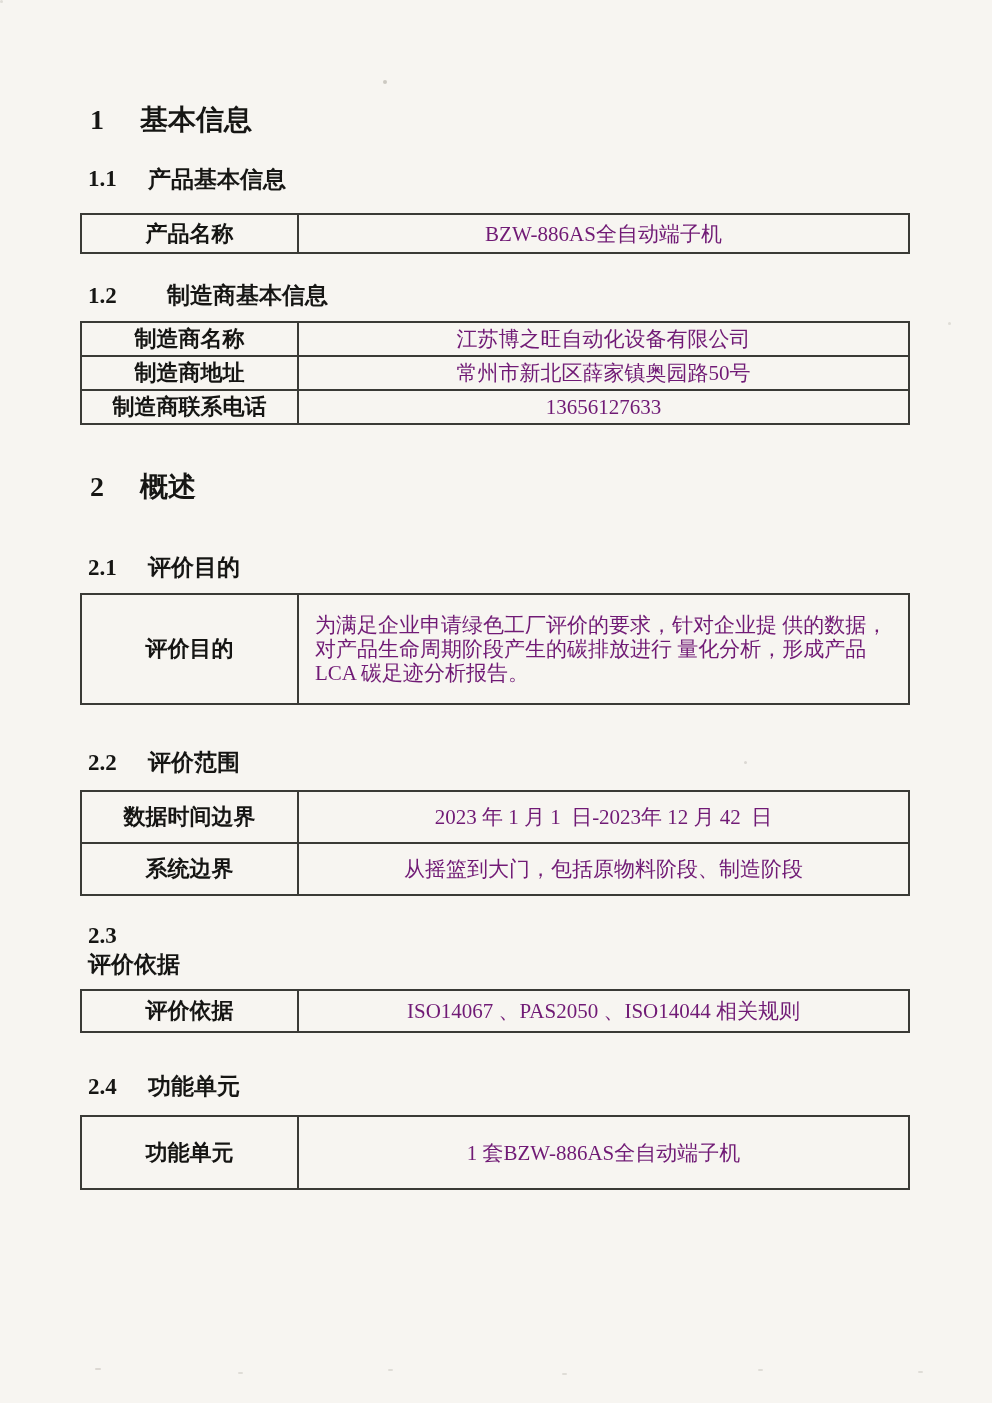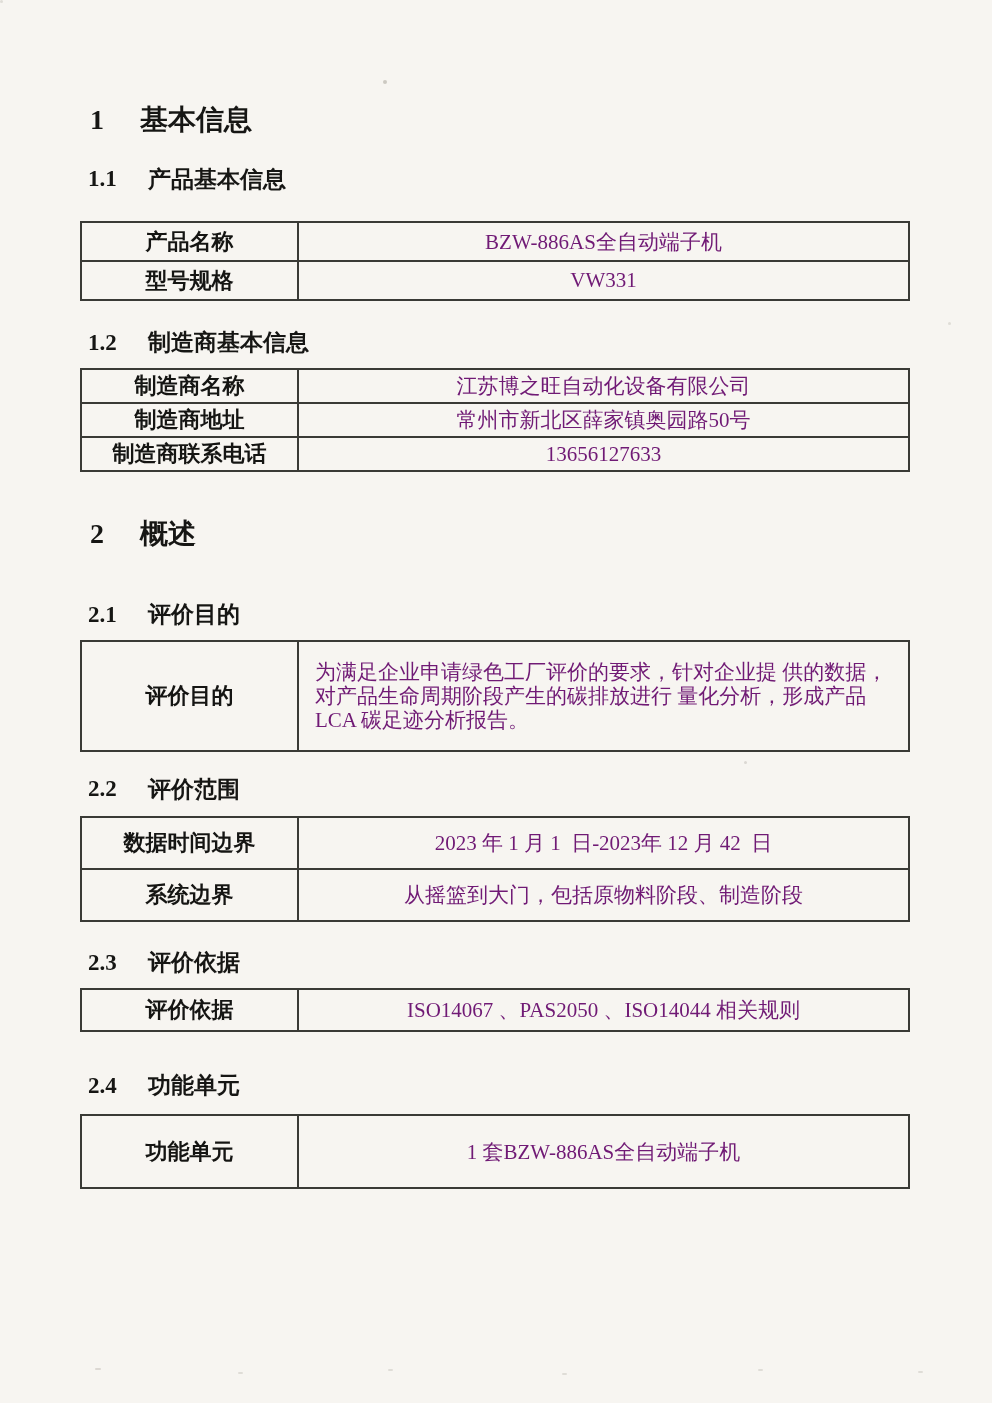--- a/index.html
+++ b/index.html
@@ -30,29 +30,29 @@
     font-family: "Liberation Serif", "DejaVu Serif", serif;
     font-weight: bold;
   }
   .h-l1 { font-size: 28px; line-height: 34px; margin-left: 10px; }
   .h-l1 .num { min-width: 50px; }
   .h-l2 { font-size: 23px; line-height: 28px; margin-left: 8px; }
   .h-l2 .num { min-width: 60px; }
 
   .mt-h1   { margin-top: 103px; }
   .mt-h11  { margin-top: 28px; align-items: center; }
-  .mt-t1   { margin-top: 28px; }
-  .mt-h12  { margin-top: 27px; }
+  .mt-t1   { margin-top: 20px; }
+  .mt-h12  { margin-top: 27px; gap: 19px; }
   .mt-t2   { margin-top: 11px; }
   .mt-h2   { margin-top: 45px; }
   .mt-h21  { margin-top: 49px; }
   .mt-t3   { margin-top: 11px; }
-  .mt-h22  { margin-top: 23px; align-items: center; }
+  .mt-h22  { margin-top: 43px; }
   .mt-t4   { margin-top: 13px; }
-  .mt-h23  { margin-top: 26px; }
+  .mt-h23  { margin-top: 26px; flex-direction: column; }
   .mt-t5   { margin-top: 11px; }
   .mt-h24  { margin-top: 39px; }
   .mt-t6   { margin-top: 14px; }
 
   table.doc {
     border-collapse: collapse;
     width: 830px;
     table-layout: fixed;
   }
   table.doc td {
@@ -102,24 +102,20 @@
     <div class="heading h-l2 mt-h11">
       <span class="num">1.1</span>
       <span>产品基本信息</span>
     </div>
 
     <table class="doc t-product mt-t1">
       <tbody>
           <tr>
         <td class="lbl">产品名称</td>
         <td class="val">BZW-886AS全自动端子机</td>
-      </tr>
-      <tr>
-        <td class="lbl">型号规格</td>
-        <td class="val">VW331</td>
       </tr>
     </tbody>
       </table>
 
     <div class="heading h-l2 mt-h12">
       <span class="num">1.2</span>
       <span>制造商基本信息</span>
     </div>
 
     <table class="doc t-manufacturer mt-t2">

